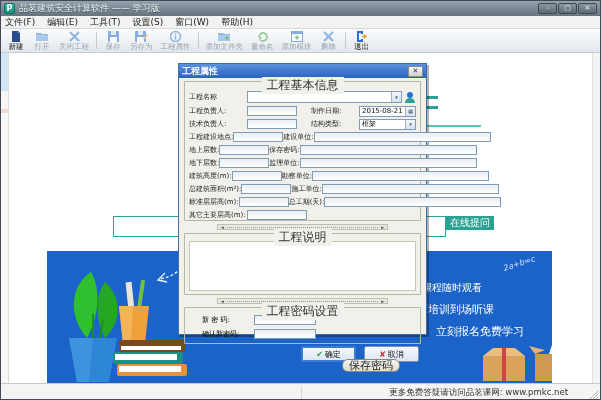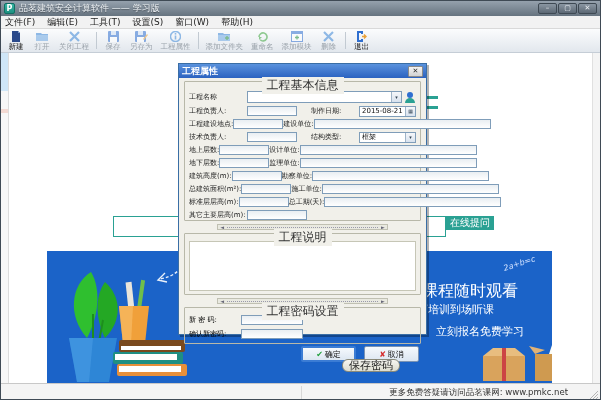--- a/index.html
+++ b/index.html
@@ -34,21 +34,21 @@
   .rightstrip{position:absolute;right:0;top:0;width:8px;height:330px;background:#f4f4f4;border-left:1px solid #e0e0e0;}
   .tealdash{position:absolute;background:#2aa193;}
   .tealline{position:absolute;background:#5fc3b8;}
   .searchbox{position:absolute;left:112px;top:163px;width:333px;height:21px;background:#fff;border:1px solid #2aa193;}
   .askbtn{position:absolute;left:445px;top:163px;width:48px;height:14px;background:#2aa193;color:#fff;font-size:10px;display:flex;align-items:center;justify-content:center;}
 
   
   .banner{position:absolute;left:46px;top:198px;width:505px;height:133px;background:#1b63c8;overflow:hidden;}
   .banner .formula{position:absolute;left:456px;top:8px;color:#cfe0ff;font-size:8px;font-style:italic;transform:rotate(-18deg);}
   .bl{position:absolute;color:#fff;white-space:nowrap;}
-  .bl1{left:375px;top:30px;font-size:16px;}
+  .bl1{left:375px;top:30px;font-size:10px;}
   .bl2{left:370px;top:51px;font-size:11px;}
   .bl3{left:389px;top:73px;font-size:11px;}
   .plantsvg{position:absolute;left:6px;bottom:0;}
   .boxessvg{position:absolute;left:432px;bottom:2px;}
   .chalksvg{position:absolute;left:108px;top:6px;}
 
   
   .dialog{position:absolute;left:177px;top:10px;width:249px;height:272px;background:#f1f0ea;border:1px solid #3a6ea5;box-shadow:2px 2px 0 rgba(0,0,0,.3);display:flex;flex-direction:column;}
   .dlg-title{height:14px;background:linear-gradient(#5a92dd,#2b62c0);display:flex;align-items:center;padding:0 3px;color:#fff;font-size:9px;font-weight:bold;flex:none;}
   .dlg-title span.t{flex:1;}
@@ -69,21 +69,21 @@
   .combo{flex:1;height:12px;border:1px solid #7f9db9;background:#fff;display:flex;align-items:center;}
   .combo .cval{flex:1;font-size:7px;padding:0 2px;}
   .arrowbtn{width:10px;height:100%;background:linear-gradient(#f5f7fa,#d8e2ee);border-left:1px solid #9fb4c8;font-size:5px;color:#345;display:flex;align-items:center;justify-content:center;flex:none;}
   .fieldbox{flex:1;height:11px;border:1px solid #7f9db9;background:#fff;display:flex;align-items:center;}
   .fieldbox .fval{flex:1;font-size:7px;padding:0 2px;color:#111;white-space:nowrap;}
   .helpericon{margin-left:2px;flex:none;}
   .splitter{height:6px;margin:3px auto;width:72%;background:#e9e9e0;border:1px solid #c0c0b2;display:flex;align-items:center;font-size:5px;color:#667;padding:0 2px;flex:none;}
   .splitter .dots{flex:1;border-top:1px dotted #99a;margin:0 3px;}
   .g2{height:62px;padding:7px 4px 3px 4px;flex:none;}
   .descarea{width:100%;height:100%;background:#fff;border:1px solid #c6c6b6;}
-  .g3{height:37px;padding:7px 4px 2px 4px;flex:none;position:relative;}
+  .g3{height:37px;padding:7px 4px 2px 17px;flex:none;position:relative;}
   .pwdrow{display:flex;height:12px;margin-bottom:2px;}
   .pwdlab{width:52px;font-size:7px;white-space:nowrap;}
   .pwdin{width:62px;}
   .savepwd{position:absolute;right:20px;top:15px;width:58px;height:13px;background:linear-gradient(#f6f6f2,#dcdccf);border:1px solid #8a8a7a;border-radius:6px;font-size:11px;display:flex;align-items:center;justify-content:center;color:#222;margin-top:36px;}
   .btnrow{height:20px;display:flex;justify-content:flex-end;align-items:center;gap:8px;padding-right:2px;flex:none;}
   .dlgbtn{width:55px;height:16px;display:flex;align-items:center;justify-content:center;gap:2px;font-size:8px;background:linear-gradient(#f5f9fd,#dce6f1);border:1px solid #7a93b4;border-radius:2px;color:#111;}
   .okbtn{border:2px solid #3b7cd4;}
   .okmark{color:#1f9e3a;font-weight:bold;font-size:8px;}
   .cancelmark{color:#d42a2a;font-weight:bold;font-size:8px;}
 
@@ -302,41 +302,41 @@
             <span class="flabel lab1">工程负责人:</span>
             <input class="fin in1" style="">
             <span class="spacer"></span>
             <span class="flabel lab2">制作日期:</span>
             <div class="fieldbox">
               <span class="fval">2015-08-21</span>
               <span class="arrowbtn">▦</span>
             </div>
           </div>
           <div class="frow">
-            <span class="flabel lab1">工程建设地点:</span>
-            <input class="fin in1" style="">
-            <span class="spacer"></span>
-            <span class="flabel lab2">建设单位:</span>
-            <input class="fin in2" style="">
-          </div>
-          <div class="frow">
             <span class="flabel lab1">技术负责人:</span>
             <input class="fin in1" style="">
             <span class="spacer"></span>
             <span class="flabel lab2">结构类型:</span>
             <div class="fieldbox">
               <span class="fval">框架</span>
               <span class="arrowbtn">▾</span>
             </div>
           </div>
           <div class="frow">
+            <span class="flabel lab1">工程建设地点:</span>
+            <input class="fin in1" style="">
+            <span class="spacer"></span>
+            <span class="flabel lab2">建设单位:</span>
+            <input class="fin in2" style="">
+          </div>
+          <div class="frow">
             <span class="flabel lab1">地上层数:</span>
             <input class="fin in1" style="">
             <span class="spacer"></span>
-            <span class="flabel lab2">设计单位:</span>
+            <span class="flabel lab2">保存密码:</span>
             <input class="fin in2" style="">
           </div>
           <div class="frow">
             <span class="flabel lab1">地下层数:</span>
             <input class="fin in1" style="">
             <span class="spacer"></span>
             <span class="flabel lab2">监理单位:</span>
             <input class="fin in2" style="">
           </div>
           <div class="frow">

